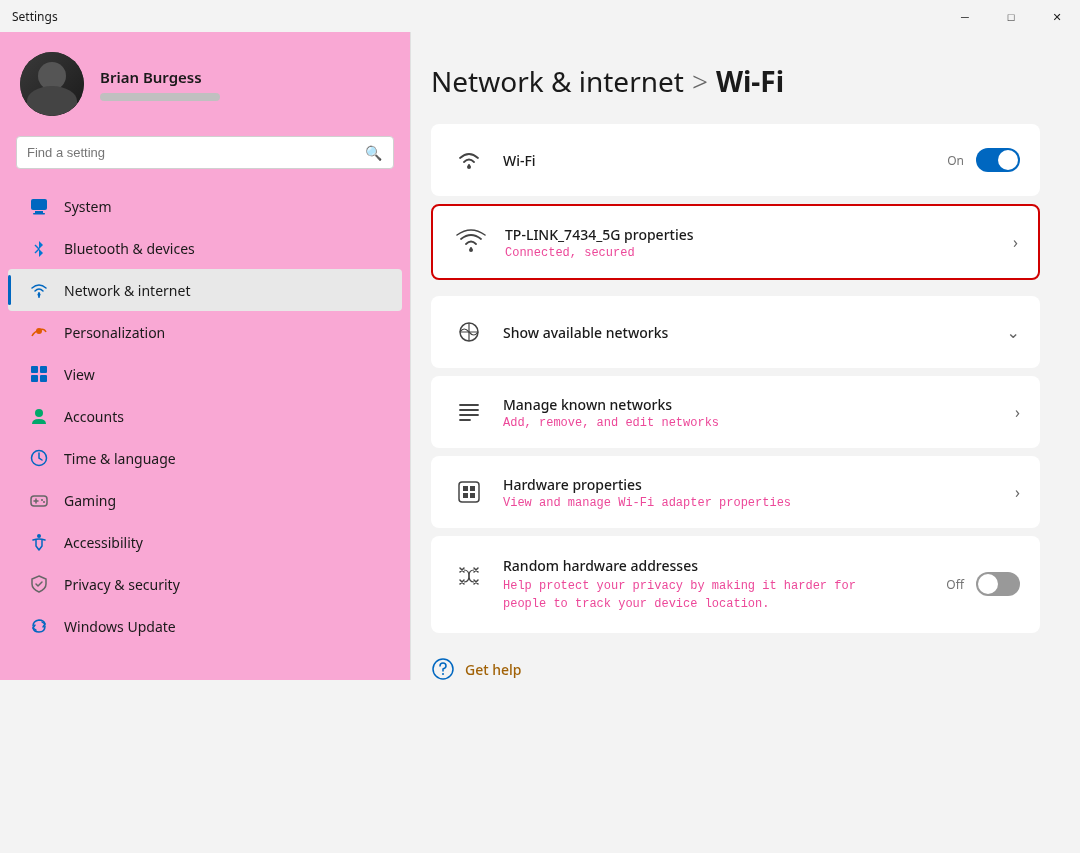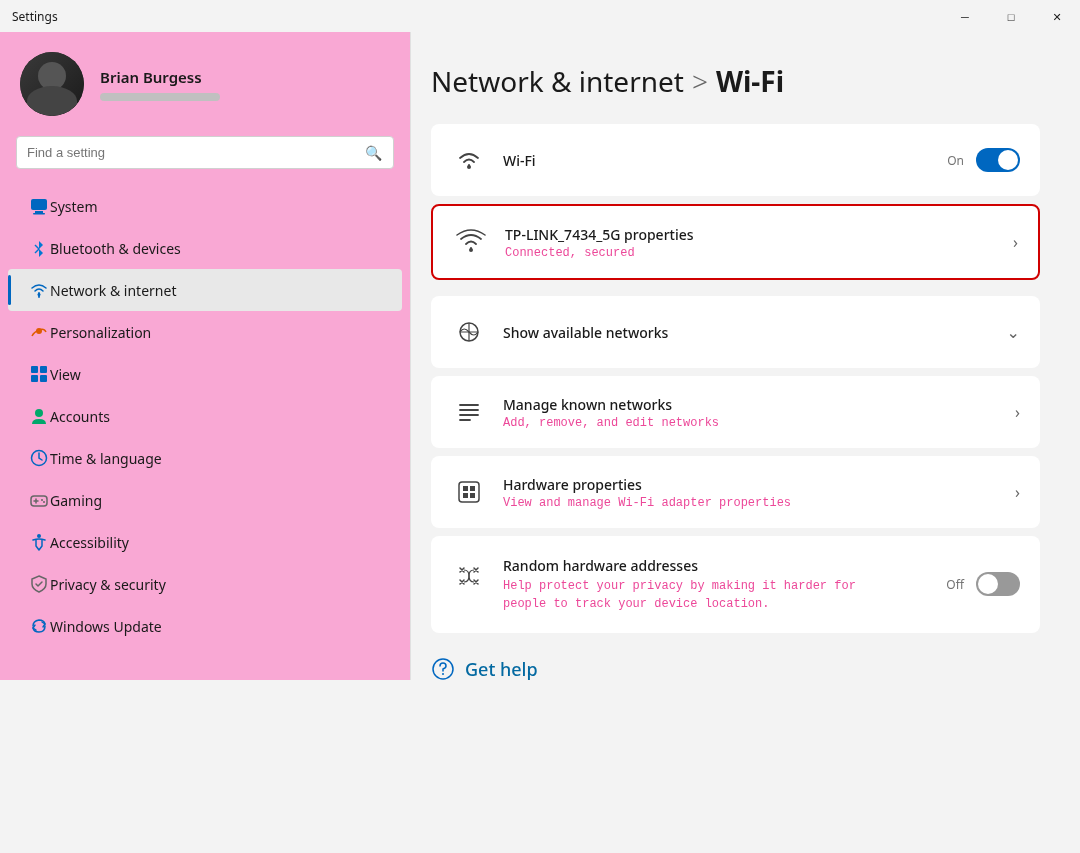--- a/index.html
+++ b/index.html
@@ -149,20 +149,21 @@
       color: #666;
       font-size: 14px;
       cursor: pointer;
     }
 
     
     .nav-item {
       display: flex;
       align-items: center;
       padding: 10px 20px;
+      gap: 14px;
       cursor: pointer;
       border-radius: 4px;
       margin: 0 8px;
       font-size: 14px;
       color: #1a1a1a;
       position: relative;
     }
     .nav-item.active {
       background: #e8e8e8;
     }
@@ -314,23 +315,23 @@
       color: #666;
       font-size: 16px;
     }
 
     
     .get-help {
       display: flex;
       align-items: center;
       gap: 10px;
       padding: 16px 0;
-      color: #0369a1;
+      color: #a16207;
       cursor: pointer;
-      font-size: 18px;
+      font-size: 14px;
       font-weight: 500;
     }
 
     
     .sidebar-divider {
       width: 1px;
       background: #e0e0e0;
       flex-shrink: 0;
     }
 

